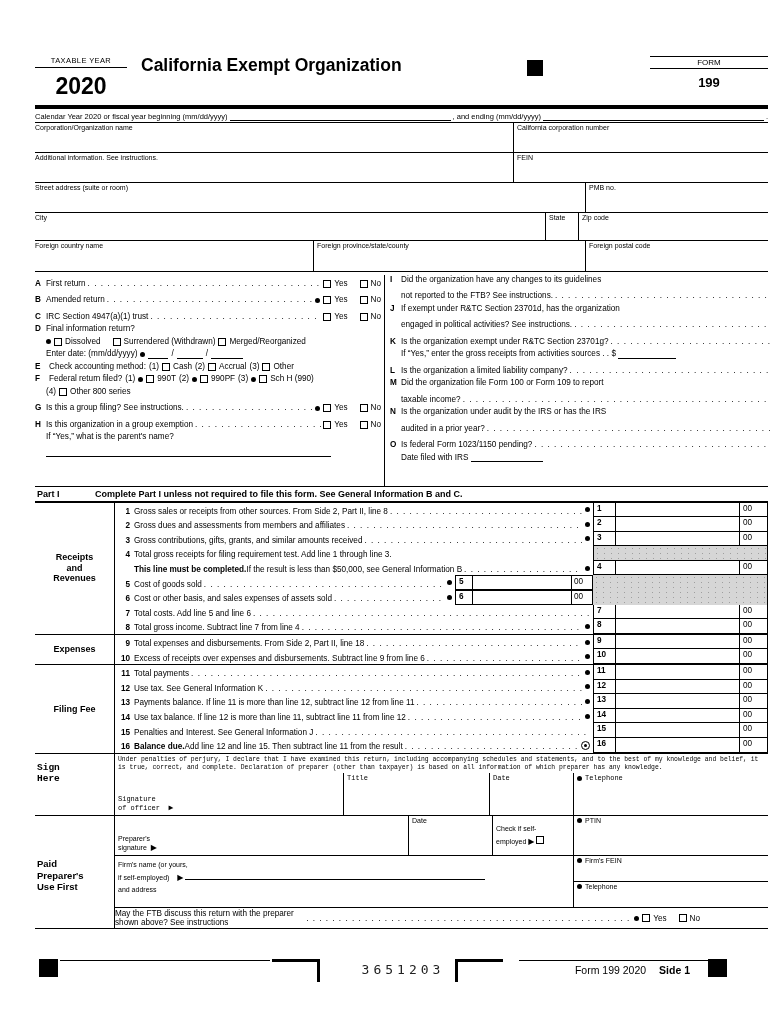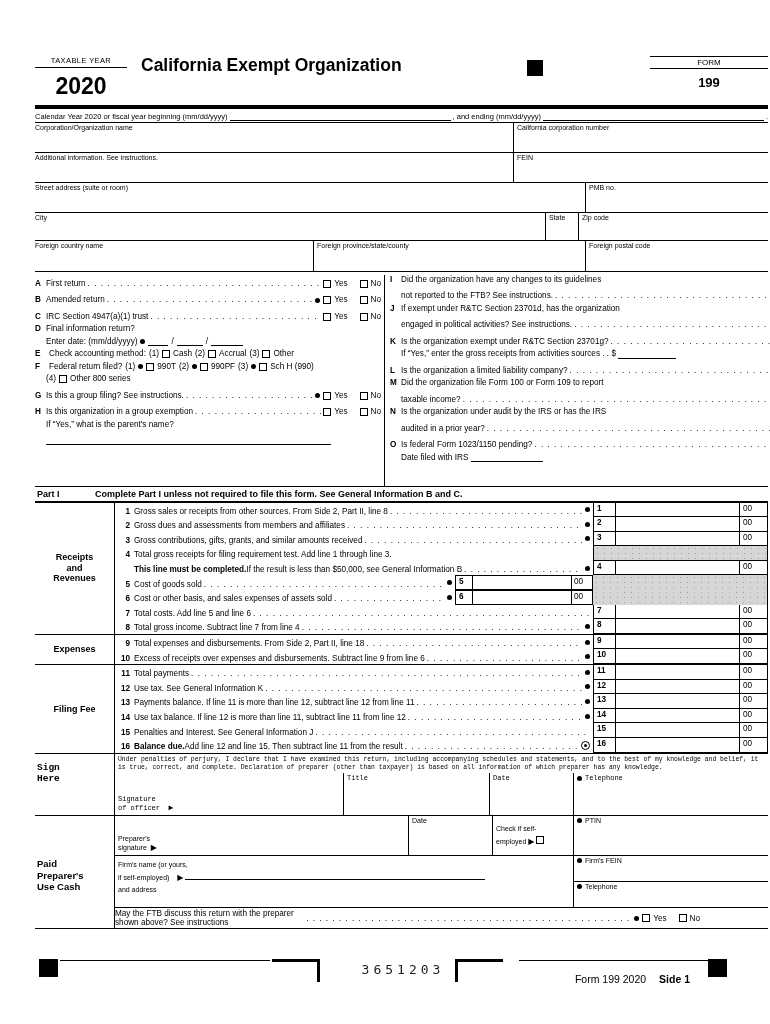--- a/index.html
+++ b/index.html
@@ -93,21 +93,21 @@
   .dotlbl { display:inline-flex; align-items:center; gap:3px; }
   .arrow { font-size:8px; }
 
   
   .footer { position:absolute; left:35px; top:956px; width:733px; height:34px; }
   .fsq { position:absolute; width:19px; height:18px; background:#000; top:3px; }
   .fline { position:absolute; border-top:1px solid #000; top:4px; }
   .brkt-r { position:absolute; width:48px; height:23px; border-top:3px solid #000; border-right:3px solid #000; top:3px; }
   .brkt-l { position:absolute; width:48px; height:23px; border-top:3px solid #000; border-left:3px solid #000; top:3px; }
   .scannum { position:absolute; left:308px; top:6px; width:120px; text-align:center; font-family:"DejaVu Sans Mono", monospace; font-size:13px; letter-spacing:4px; color:#222; }
-  .ffooter { position:absolute; right:78px; top:17px; font-size:10.5px;margin-left:13px; }
+  .ffooter { position:absolute; right:78px; top:8px; font-size:10.5px;margin-left:13px; }
   .ffooter b { margin-left:10px; }
 </style>
 </head>
 <body>
 
 <div class="page">
   <div class="content">
 
     <div class="hdr">
       <div class="ty">
@@ -219,20 +219,30 @@
               <span>Yes</span>
               <span class="gapw"></span>
               <span class="cb"></span>
               <span>No</span>
             </span>
         </div>
 
         <div class="qrow2">
           <span class="ql">D</span>
           <span class="qt">Final information return?</span>
+        </div>
+        <div class="qrow2 ind optrow">
+          <span class="blt"></span>
+          <span class="cb"></span>
+          <span>Dissolved</span>
+            <span class="gapw"></span>
+          <span class="cb"></span>
+          <span>Surrendered (Withdrawn)</span>
+          <span class="cb"></span>
+          <span>Merged/Reorganized</span>
         </div>
         <div class="qrow2 ind optrow">
           <span>Enter date: (mm/dd/yyyy)</span>
           <span class="blt"></span>
           <span class="ublank" style="width:20px"></span>
           <span>/</span>
           <span class="ublank" style="width:26px"></span>
           <span>/</span>
           <span class="ublank" style="width:32px"></span>
         </div>
@@ -655,21 +665,21 @@
                 </span>
             </div>
           </div>
         </div>
       </div>
 
       <div class="sgroup">
         <div class="slabel" style="padding-top:42px">
           <div>Paid</div>
           <div>Preparer's</div>
-          <div>Use Cash</div>
+          <div>Use First</div>
         </div>
         <div class="sbody">
           <div class="srow1">
             <div class="scell noleft" style="width:293px">
               <div class="botlbl">
                 <span>Preparer's</span><br><span>signature</span>&nbsp;&nbsp;<span class="arrow">▶</span>
               </div>
             </div>
             <div class="scell" style="width:84px">
               <span>Date</span>

